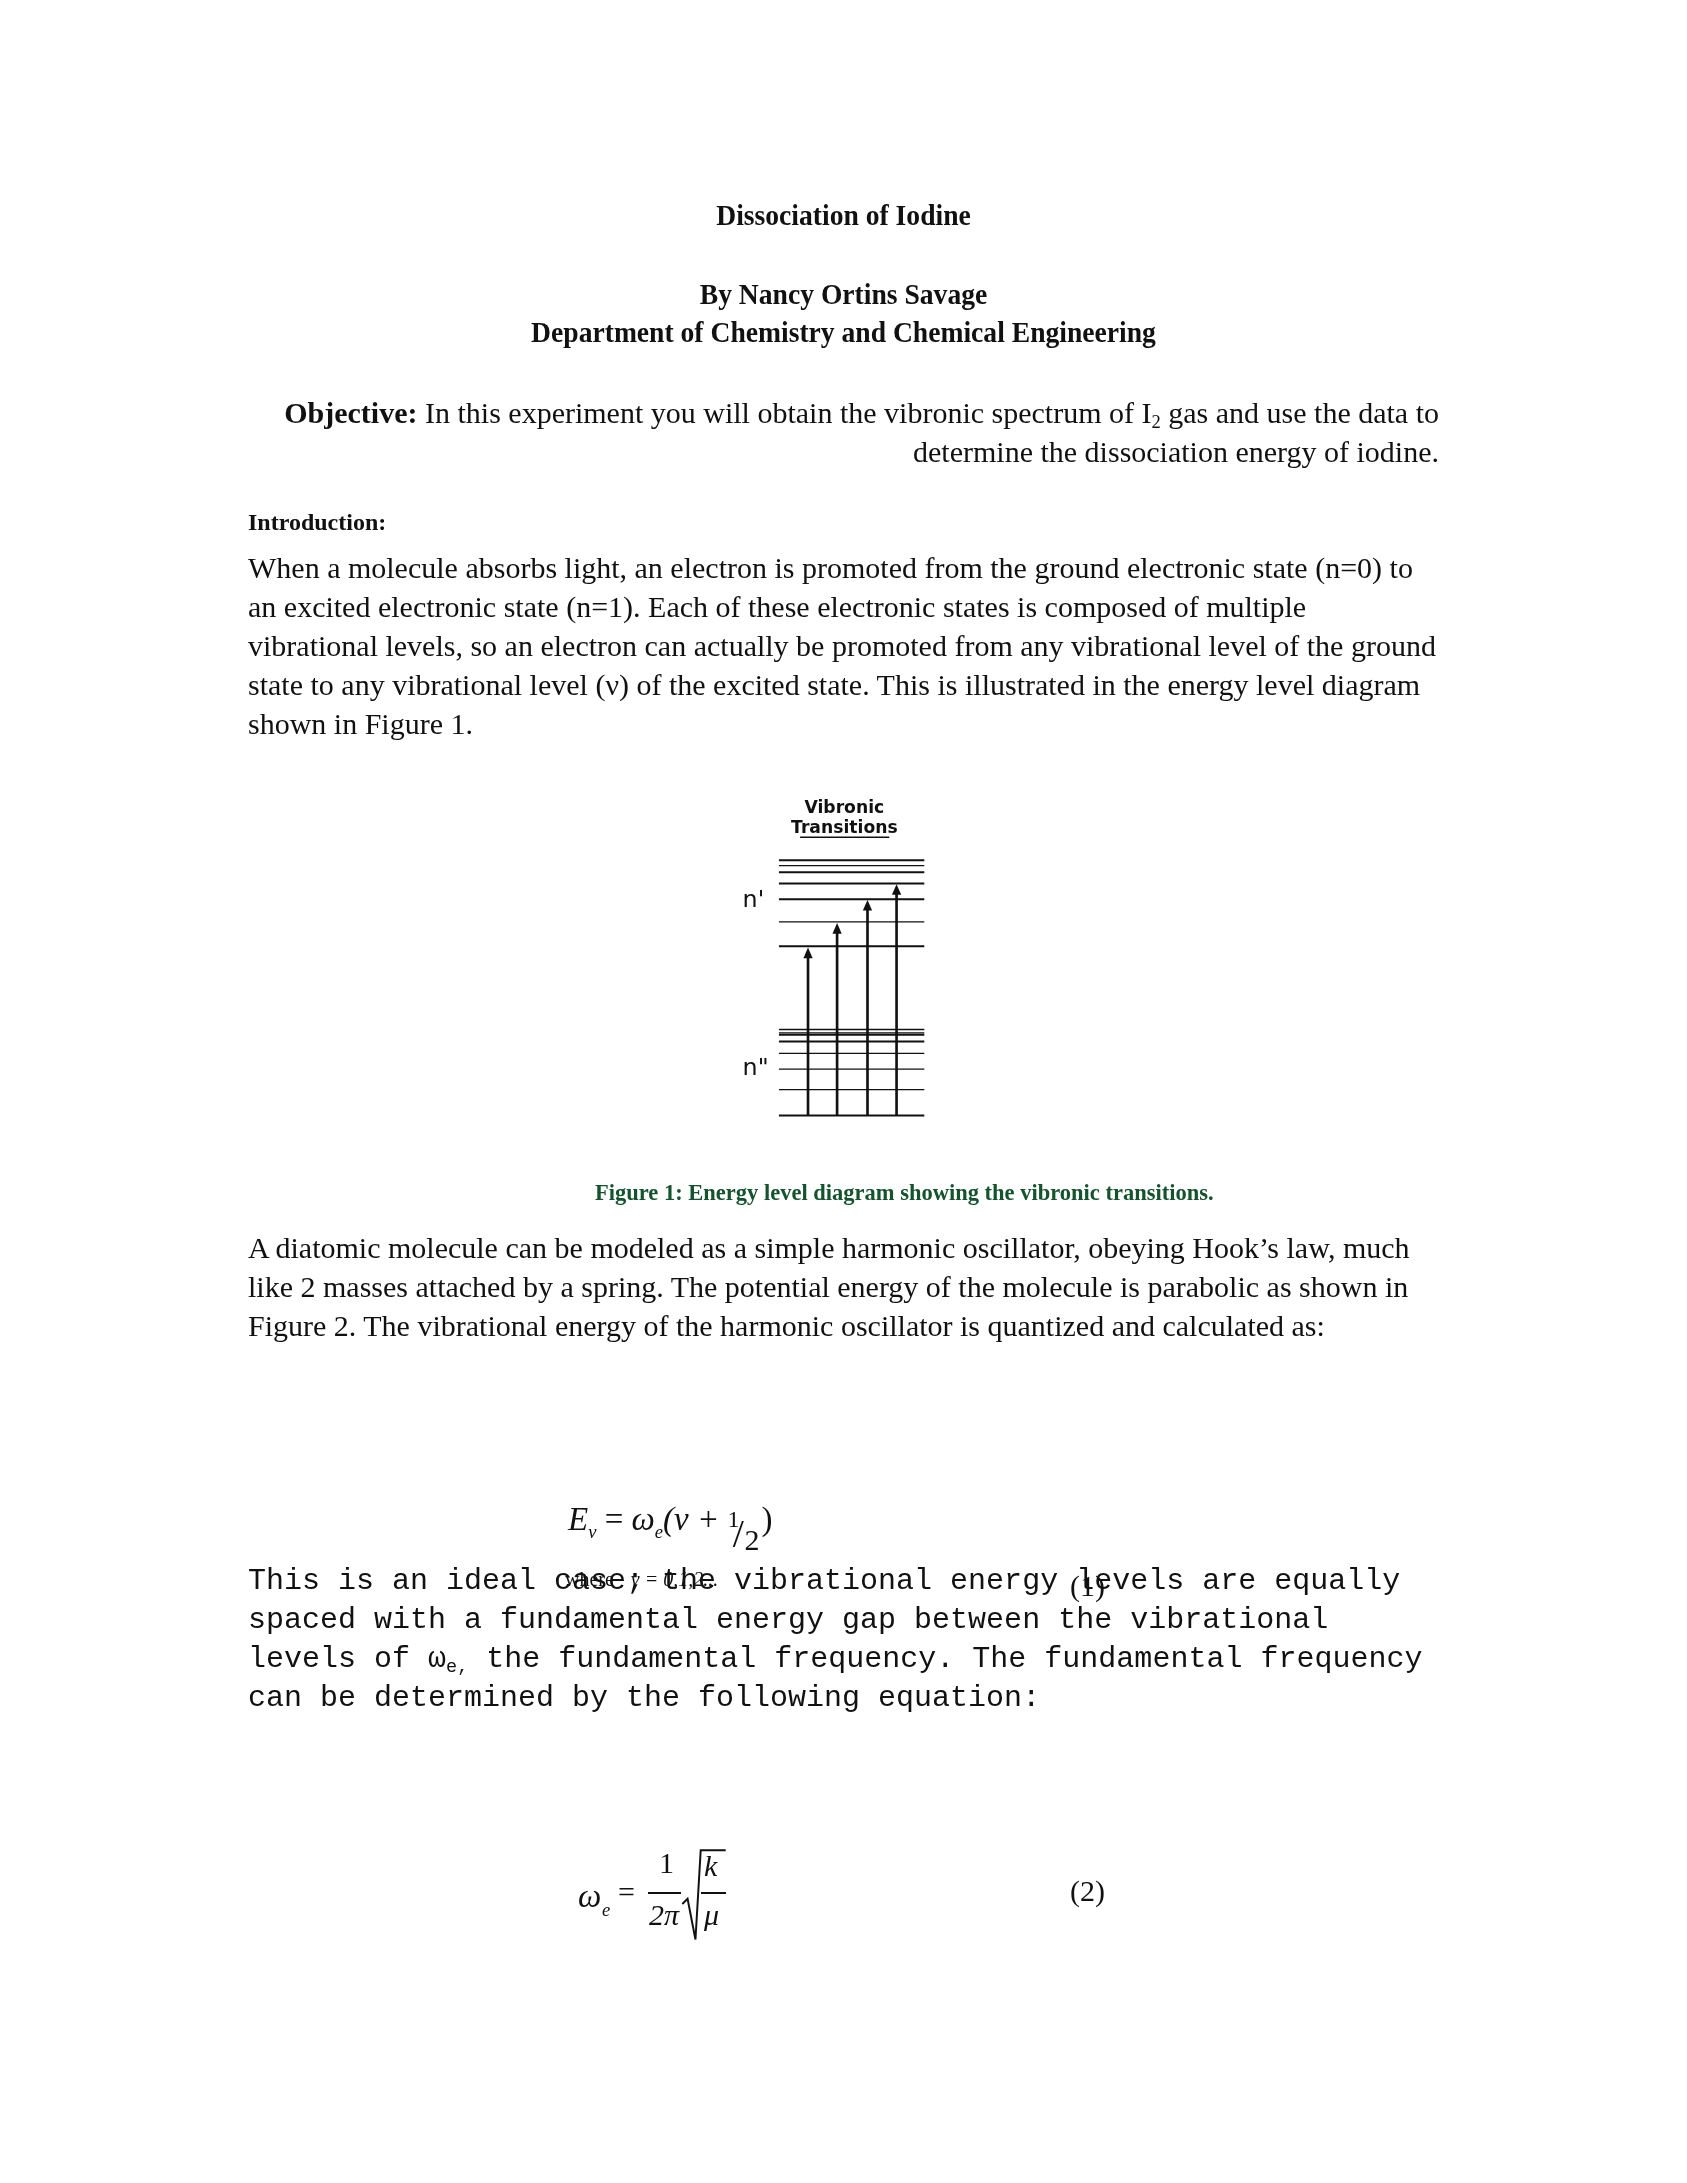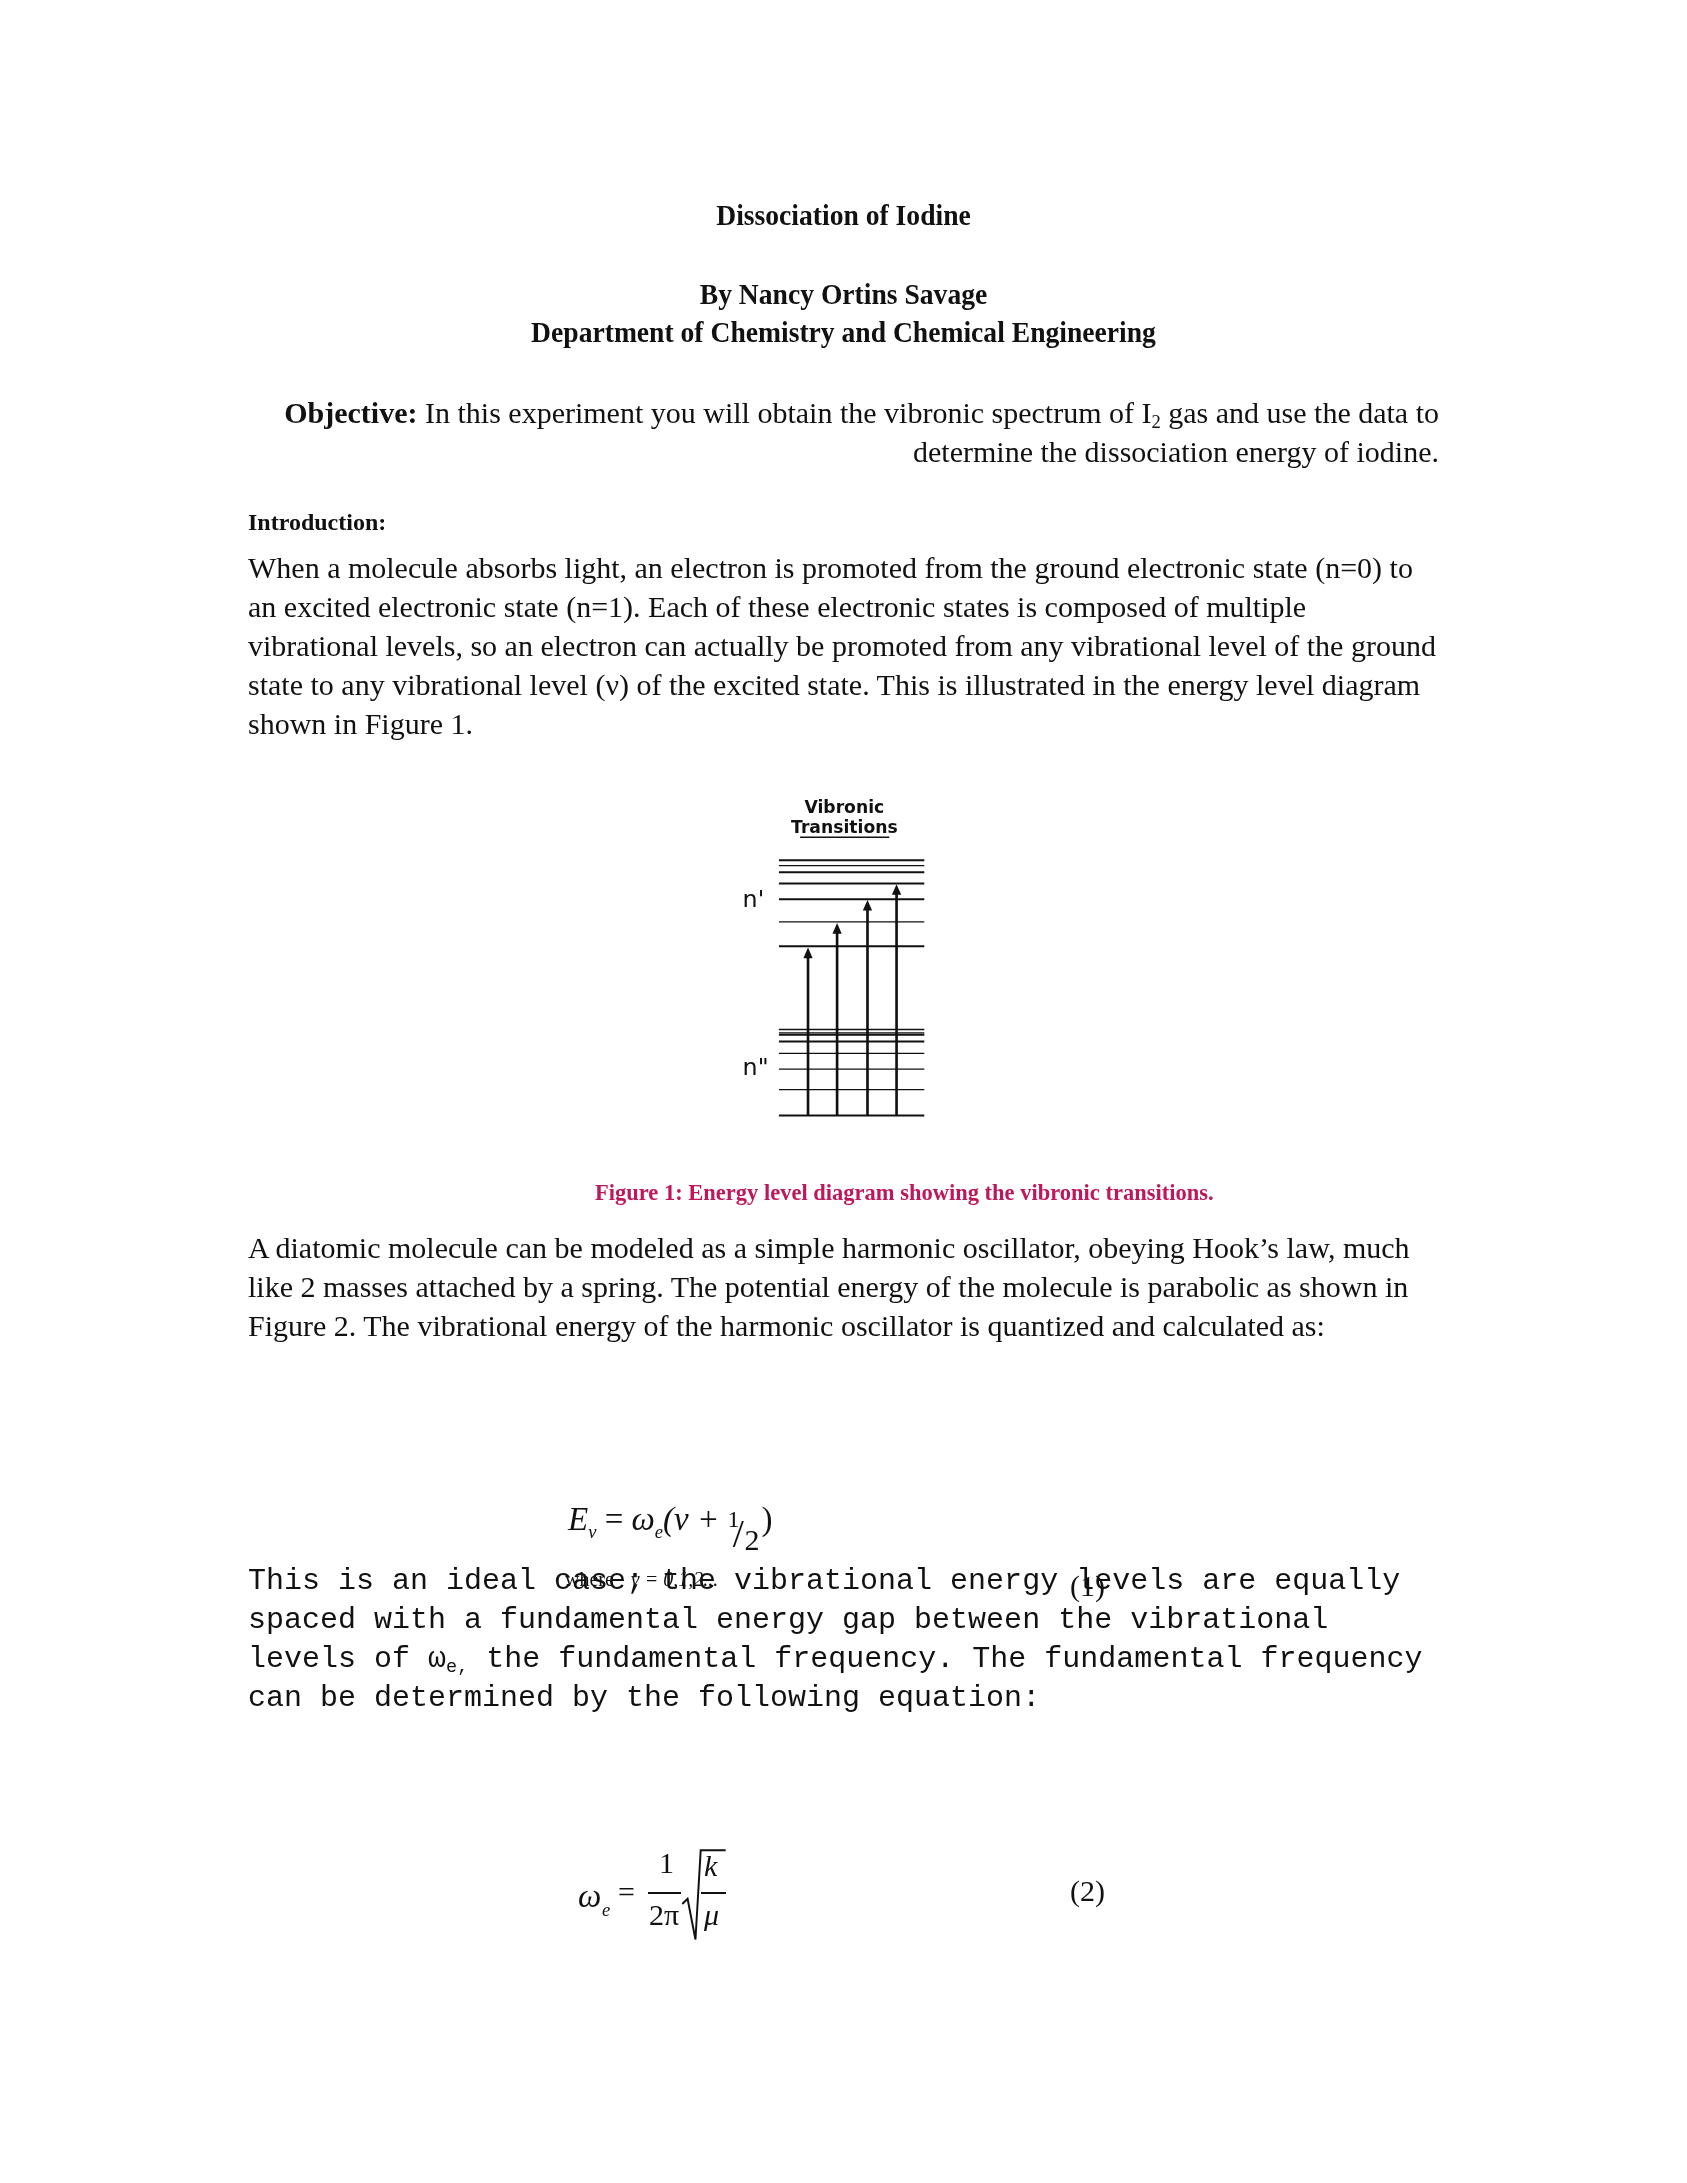--- a/index.html
+++ b/index.html
@@ -7,21 +7,21 @@
          font-family: "DejaVu Serif", "Liberation Serif", serif; color: #111; }
   .abs { position: absolute; }
   .title { left: 0; width: 1687px; text-align: center; font-weight: bold; font-size: 30px;
            font-family: "Liberation Serif", serif; transform: scaleX(0.92); }
   .para { left: 248px; width: 1191px; font-size: 30px; line-height: 39px;
           font-family: "Liberation Serif", serif; }
   .para b { font-weight: bold; }
   .heading { left: 248px; font-size: 24px; font-weight: bold; font-family: "Liberation Serif", serif; }
   sub.s { font-size: 18.5px; vertical-align: -5.3px; line-height: 0; }
   .caption { left: 595px; width: 635px; font-family: "Liberation Serif", serif; font-weight: bold;
-             font-size: 22.5px; line-height: 28px; color: #be185d; }
+             font-size: 22.5px; line-height: 28px; color: #14532d; }
   .math { font-family: "Liberation Serif", "DejaVu Serif", serif; color: #111; }
   .eqnum { font-family: "Liberation Serif", serif; font-size: 30px; }
   svg text { font-family: "DejaVu Sans", "Liberation Sans", sans-serif; }
 </style>
 </head>
 <body>
 
 <div class="abs title" style="top:198px;">Dissociation of Iodine</div>
 <div class="abs title" style="top:277px;">By Nancy Ortins Savage</div>
 <div class="abs title" style="top:315px;">Department of Chemistry and Chemical Engineering</div>
@@ -90,21 +90,21 @@
 <div class="abs para" style="top:1562px;font-family:Liberation Mono, monospace;">
   <span>This is an ideal case; the vibrational energy levels are equally spaced with a fundamental energy gap between the vibrational levels of </span><span>ω</span><sub class="s">e,</sub><span> the fundamental frequency. The fundamental frequency can be determined by the following equation:</span>
 </div>
 
 <div class="abs math" style="left:578px; top:1846px; width:212px; height:99px;">
   <span style="position:absolute; left:0; top:32px; font-size:33px; font-style:italic;">ω</span>
   <span style="position:absolute; left:24px; top:54px; font-size:18.5px; font-style:italic;">e</span>
   <span style="position:absolute; left:40px; top:29px; font-size:30px;">=</span>
   <span style="position:absolute; left:81px; top:0px; font-size:30px;">1</span>
   <div style="position:absolute; left:70px; top:46px; width:33px; height:2px; background:#111;"></div>
-  <span style="position:absolute; left:71px; top:52px; font-size:30px; ">2π</span>
+  <span style="position:absolute; left:71px; top:52px; font-size:30px; font-style:italic;">2π</span>
   <svg style="position:absolute; left:103px; top:0;" width="46" height="99" viewBox="0 0 70 150">
     <polyline points="2,88 10,80 22,142 30,6 68,6" fill="none" stroke="#111" stroke-width="3"></polyline>
   </svg>
   <span style="position:absolute; left:126px; top:2.6px; font-size:30px; font-style:italic;">k</span>
   <div style="position:absolute; left:123px; top:46px; width:25px; height:2px; background:#111;"></div>
   <span style="position:absolute; left:126px; top:52px; font-size:30px; font-style:italic;">μ</span>
 </div>
 <div class="abs eqnum" style="left:1070px; top:1874px;">(2)</div>
 
 

